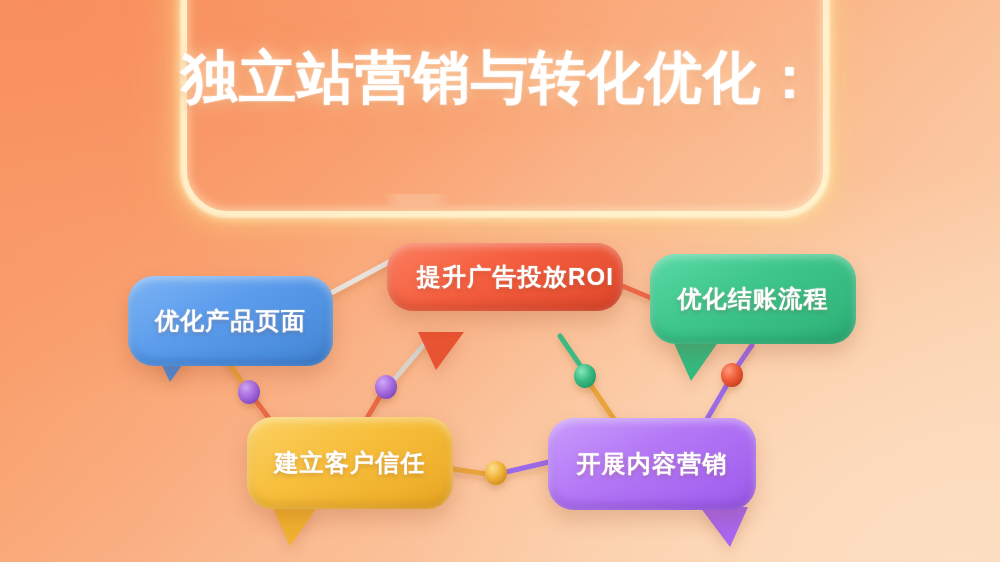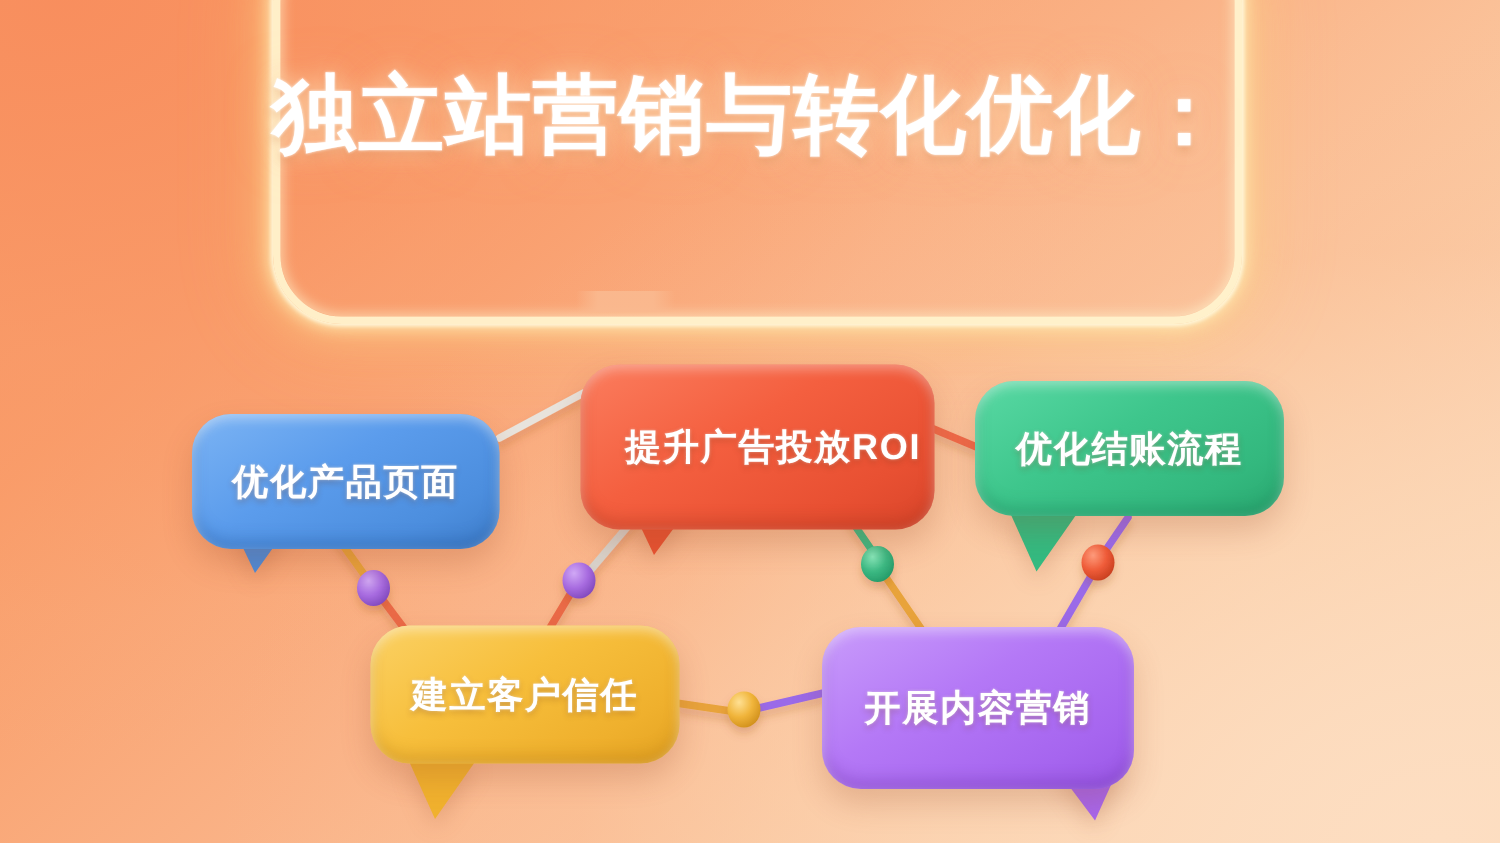--- a/index.html
+++ b/index.html
@@ -107,21 +107,21 @@
   #tail-product {
     left: 150px; top: 340px;
     border-left: 20px solid transparent;
     border-right: 30px solid transparent;
     border-top: 42px solid #4b8cdb;
     filter: drop-shadow(0 6px 7px rgba(150,70,35,0.20));
   }
 
   
   #bubble-ads {
-    left: 387px; top: 243px; width: 215px; height: 110px;
+    left: 387px; top: 243px; width: 215px; height: 68px;
     background: linear-gradient(150deg, #fb7d5e 0%, #f45f3f 42%, #e85032 78%, #d9452a 100%);
     box-shadow: 0 10px 20px rgba(150,70,35,0.22), inset 0 3px 8px rgba(255,255,255,0.38), inset 0 -6px 10px rgba(160,50,25,0.35);
     padding-left: 21px;
   }
   #tail-ads {
     left: 418px; top: 332px;
     border-left: 18px solid transparent;
     border-right: 28px solid transparent;
     border-top: 38px solid #e85332;
     filter: drop-shadow(0 6px 7px rgba(150,70,35,0.20));
@@ -150,21 +150,21 @@
   #tail-trust {
     left: 272px; top: 506px;
     border-left: 18px solid transparent;
     border-right: 28px solid transparent;
     border-top: 40px solid #f0b12e;
     filter: drop-shadow(0 6px 7px rgba(150,70,35,0.20));
   }
 
   
   #bubble-content {
-    left: 548px; top: 418px; width: 208px; height: 108px;
+    left: 548px; top: 418px; width: 208px; height: 92px;
     background: linear-gradient(150deg, #c99cfb 0%, #b478f6 42%, #a665ef 78%, #9a57e6 100%);
     box-shadow: 0 10px 20px rgba(150,70,35,0.22), inset 0 3px 8px rgba(255,255,255,0.45), inset 0 -6px 10px rgba(100,40,160,0.32);
   }
   #tail-content {
     left: 700px; top: 507px;
     border-left: 30px solid transparent;
     border-right: 18px solid transparent;
     border-top: 40px solid #a867ef;
     filter: drop-shadow(0 6px 7px rgba(150,70,35,0.20));
   }

